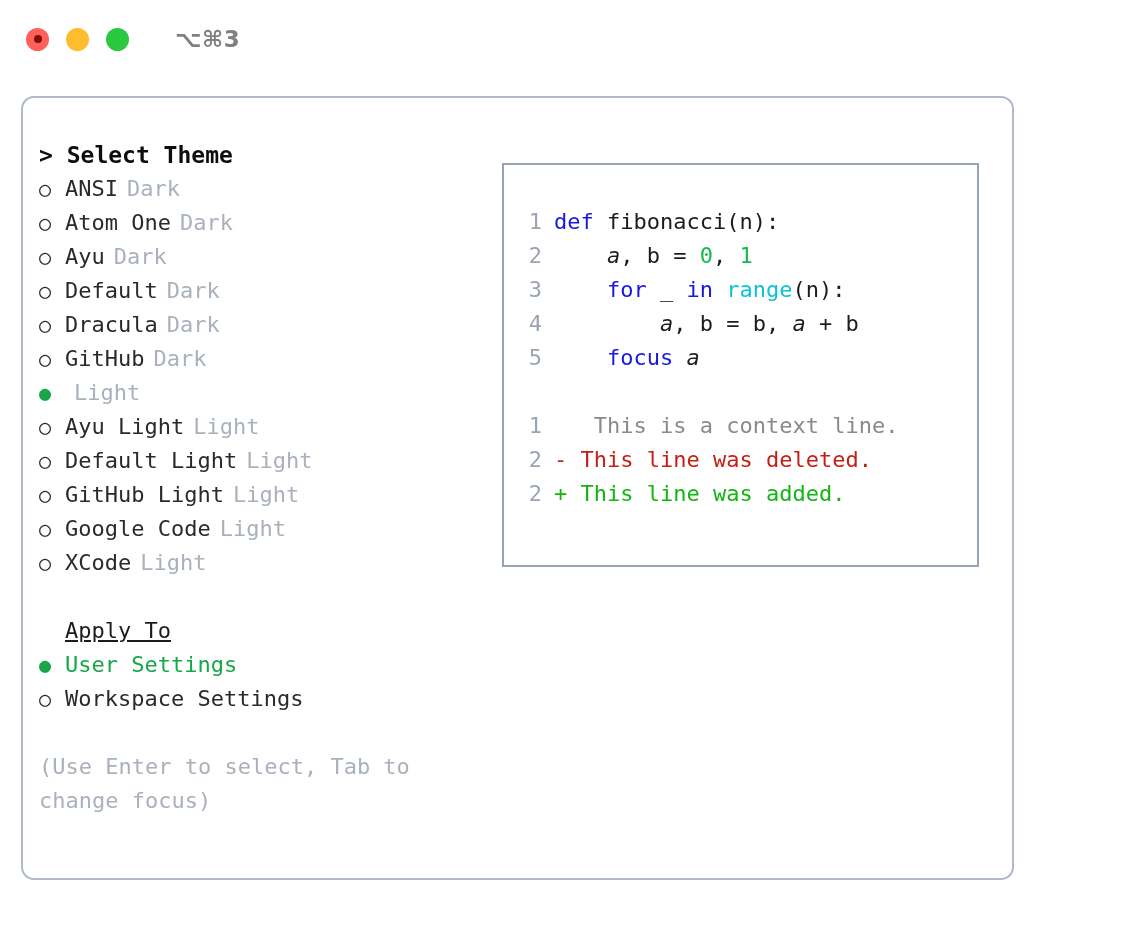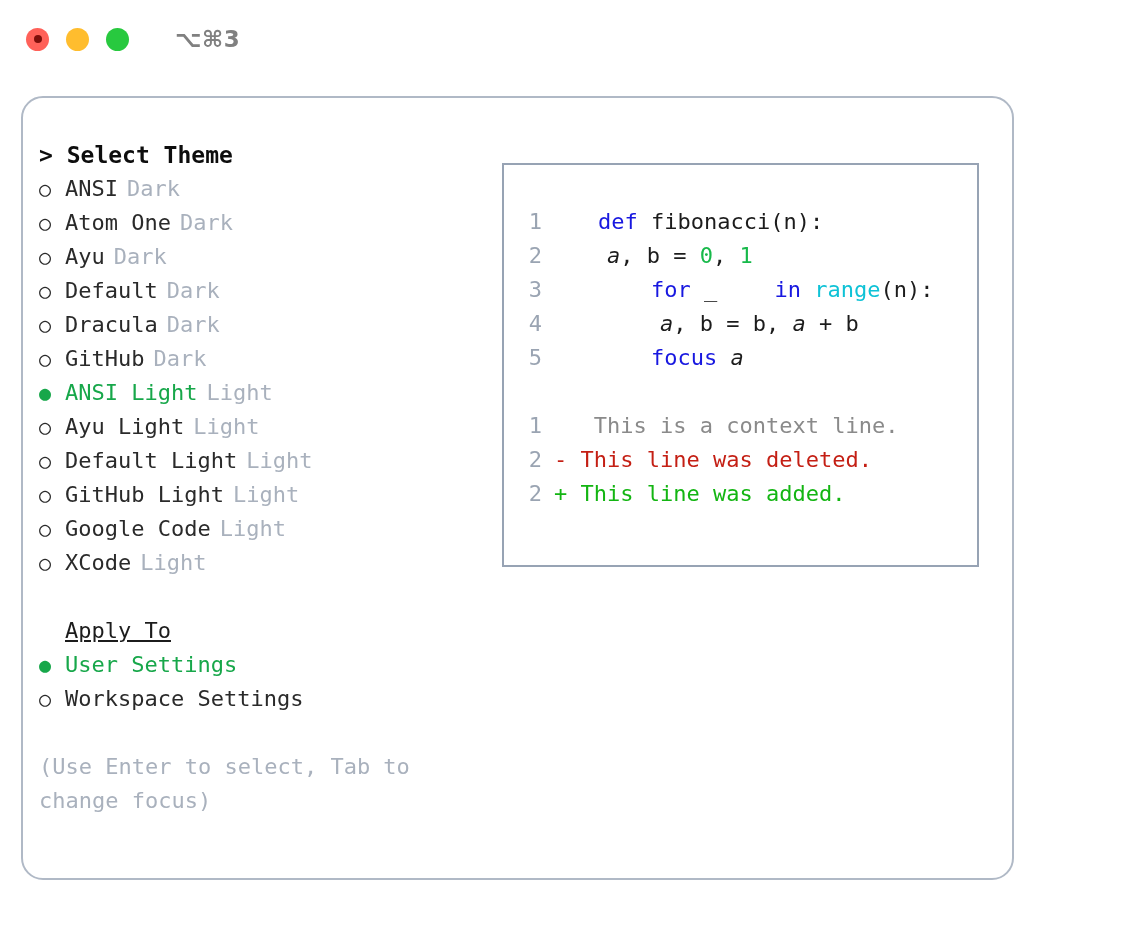--- a/index.html
+++ b/index.html
@@ -67,21 +67,21 @@
   }
 
   
   .panel {
     position: absolute;
     left: 21px;
     top: 96px;
     width: 993px;
     height: 784px;
     border: 2px solid #b0b9c6;
-    border-radius: 22px;
+    border-radius: 13px;
     box-sizing: border-box;
     background: #ffffff;
   }
 
   .panel-inner {
     position: relative;
     width: 100%;
     height: 100%;
   }
 
@@ -175,21 +175,21 @@
   }
   .lnum {
     width: 30px;
     flex: 0 0 30px;
     text-align: right;
     color: #9aa4b2;
     margin-right: 12px;
   }
   .code-body { color: #1c1c1c; }
 
-  .kw    { color: #1818e0; margin-left: 44px; }
+  .kw    { color: #1818e0; }
   .fn    { color: #0ec2d6; margin-top: 48px; }
   .num   { color: #17b94a; }
   .var   { font-style: italic; color: #1c1c1c; }
   .plain { color: #1c1c1c; }
 
   .gap-line { height: 34px; }
 
   .diff-ctx { color: #8a8a8a; text-align: right; }
   .diff-del { color: #c41f14; }
   .diff-add { color: #13b512; }
@@ -216,21 +216,21 @@
       <div class="left-col">
         <div class="section-head">&gt; Select Theme</div>
 
         <div class="theme-list" id="theme-list">
             <div class="theme-row"><span class="bullet">○</span><span class="theme-name">ANSI</span><span class="theme-cat">Dark</span></div>
             <div class="theme-row"><span class="bullet">○</span><span class="theme-name">Atom One</span><span class="theme-cat">Dark</span></div>
             <div class="theme-row"><span class="bullet">○</span><span class="theme-name">Ayu</span><span class="theme-cat">Dark</span></div>
             <div class="theme-row"><span class="bullet">○</span><span class="theme-name">Default</span><span class="theme-cat">Dark</span></div>
             <div class="theme-row"><span class="bullet">○</span><span class="theme-name">Dracula</span><span class="theme-cat">Dark</span></div>
             <div class="theme-row"><span class="bullet">○</span><span class="theme-name">GitHub</span><span class="theme-cat">Dark</span></div>
-            <div class="theme-row selected"><span class="bullet selected">●</span><span class="theme-name">ANSI Light</span><span class="theme-cat">Light</span></div>
+            <div class="theme-row selected"><span class="bullet selected">●</span><span class="theme-cat">Light</span></div>
             <div class="theme-row"><span class="bullet">○</span><span class="theme-name">Ayu Light</span><span class="theme-cat">Light</span></div>
             <div class="theme-row"><span class="bullet">○</span><span class="theme-name">Default Light</span><span class="theme-cat">Light</span></div>
             <div class="theme-row"><span class="bullet">○</span><span class="theme-name">GitHub Light</span><span class="theme-cat">Light</span></div>
             <div class="theme-row"><span class="bullet">○</span><span class="theme-name">Google Code</span><span class="theme-cat">Light</span></div>
             <div class="theme-row"><span class="bullet">○</span><span class="theme-name">XCode</span><span class="theme-cat">Light</span></div>
           </div>
 
         <div class="apply-head">Apply To</div>
 
         <div id="apply-list">

